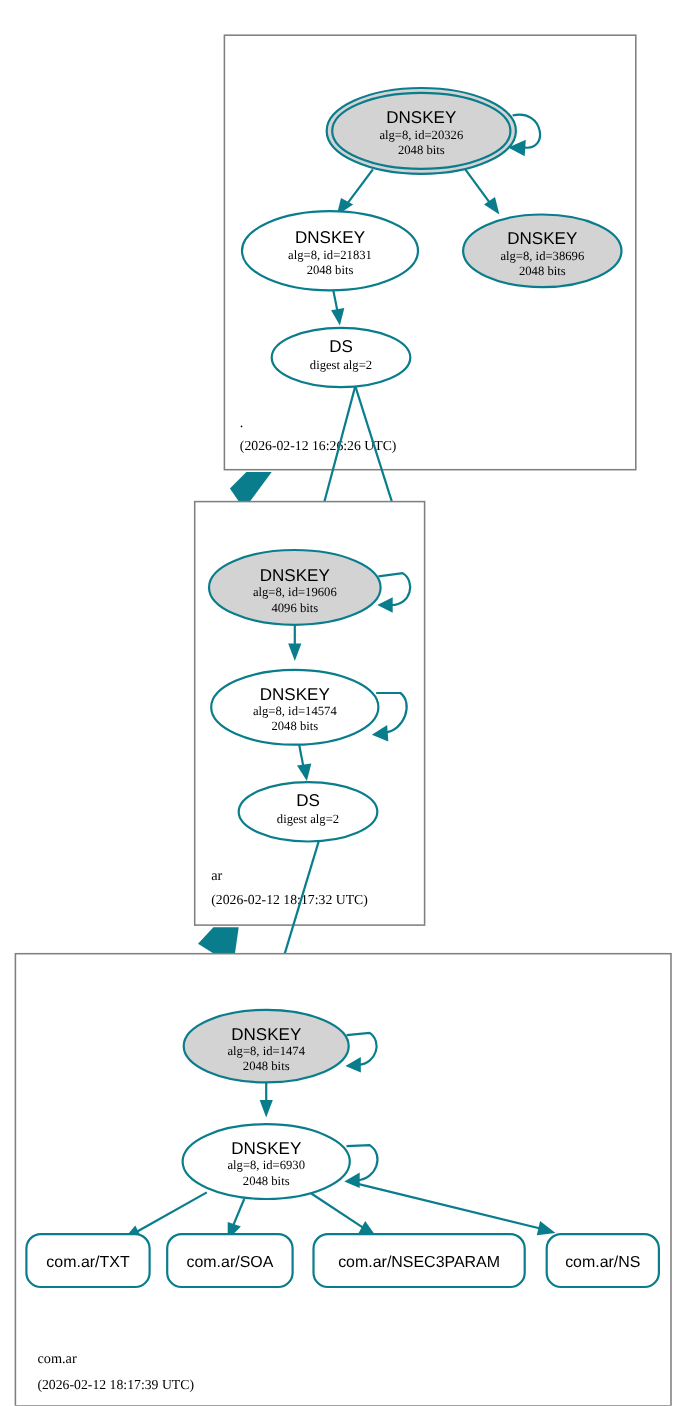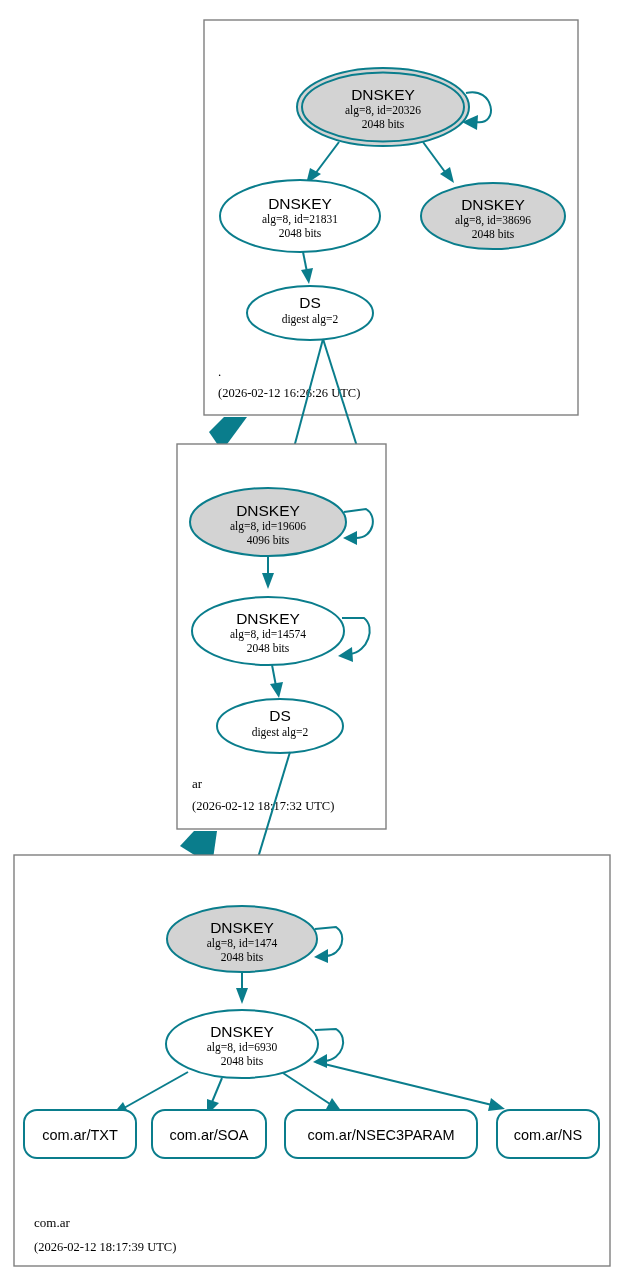--- a/index.html
+++ b/index.html
@@ -9,21 +9,21 @@
   }
   body {
     width: 624px;
     height: 1278px;
     position: relative;
     overflow: hidden;
     font-family: "Liberation Sans", sans-serif;
   }
   #stage {
     position: absolute;
-    left: 0; top: 4px;
+    left: 0; top: 16px;
     width: 624px;
     height: 1078px;
   }
   svg#graph {
     position: absolute;
     left: 0; top: 0;
     width: 624px;
     height: 1278px;
     display: block;
   }

